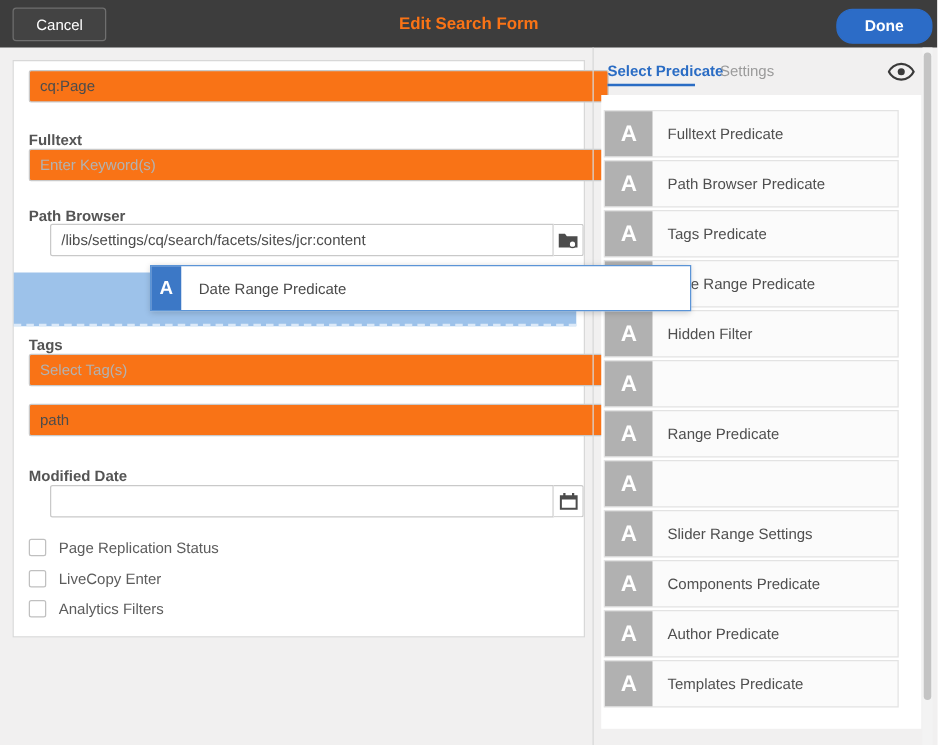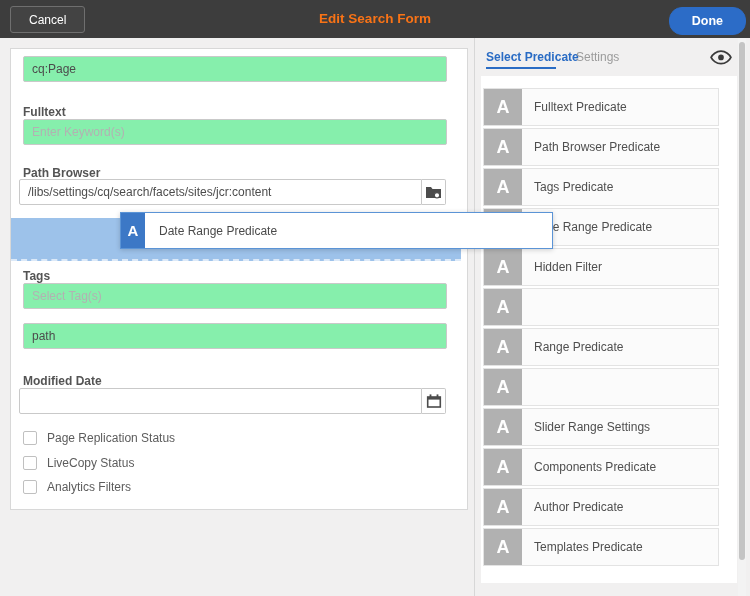--- a/index.html
+++ b/index.html
@@ -13,26 +13,26 @@
     font-size:12px;font-family:inherit;cursor:pointer;}
   .bar-title{position:absolute;left:0;right:0;top:0;height:38px;line-height:38px;
     text-align:center;color:#f97316;font-size:13.5px;font-weight:600;}
   .btn-done{position:absolute;right:4px;top:7px;height:28px;padding:0 22px;
     background:#2c6cc7;border:1px solid #2c6cc7;border-radius:13px;color:#fff;
     font-size:12.5px;font-weight:600;font-family:inherit;cursor:pointer;}
 
   
   .form-panel{position:absolute;left:10px;top:48px;width:458px;height:462px;
     background:#ffffff;border:1px solid #d8d8d8;box-sizing:border-box;}
-  .fld{position:absolute;left:12px;height:26px;width:424px;box-sizing:border-box;
-    border:1px solid #c9c9c9;border-radius:2px;background:#86efac;padding:0 8px;
+  .fld{position:absolute;left:12px;height:26px;width:464px;box-sizing:border-box;
+    border:1px solid #c9c9c9;border-radius:2px;background:#f97316;padding:0 8px;
     font-size:12px;color:#4c4c4c;font-family:inherit;}
   .fld::placeholder{color:#b2b2b2;opacity:1;}
   .flabel{position:absolute;left:12px;font-size:12px;font-weight:600;color:#545454;}
-  .attach-row{position:absolute;left:8px;display:flex;}
+  .attach-row{position:absolute;left:29px;display:flex;}
   .attach-row .fld2{height:26px;width:403px;box-sizing:border-box;border:1px solid #c9c9c9;
     border-radius:2px 0 0 2px;background:#fff;padding:0 8px;font-size:12px;color:#4c4c4c;font-family:inherit;}
   .attach-row .fld2::placeholder{color:#b2b2b2;opacity:1;}
   .icon-btn{height:26px;width:24px;box-sizing:border-box;border:1px solid #c9c9c9;border-left:none;
     border-radius:0 2px 2px 0;background:#fff;display:flex;align-items:center;justify-content:center;
     cursor:pointer;padding:0;}
   .drop-strip{position:absolute;left:0px;top:169px;width:450px;height:41px;
     background:#9dc2ea;border-bottom:2px dashed #dce9f8;box-sizing:content-box;}
   .chk-row{position:absolute;left:12px;display:flex;align-items:center;}
   .chk{appearance:none;-webkit-appearance:none;width:14px;height:14px;margin:0;
@@ -115,21 +115,21 @@
         </span>
       </button>
     </div>
 
     <div class="chk-row" style="top:382px;">
       <input type="checkbox" class="chk" style="">
       <span class="chk-label">Page Replication Status</span>
     </div>
     <div class="chk-row" style="top:407px;">
       <input type="checkbox" class="chk" style="">
-      <span class="chk-label">LiveCopy Status</span>
+      <span class="chk-label">LiveCopy Enter</span>
     </div>
     <div class="chk-row" style="top:431px;">
       <input type="checkbox" class="chk" style="">
       <span class="chk-label">Analytics Filters</span>
     </div>
   </div>
 
   <div class="v-divider"></div>
   <div class="side-backdrop"></div>
 

